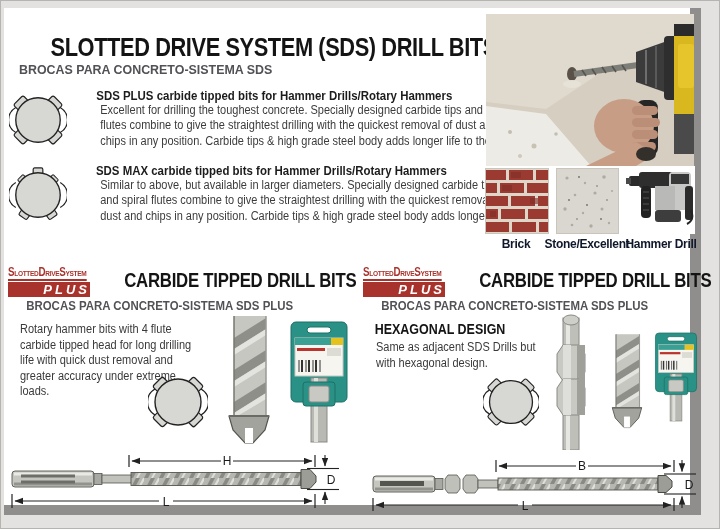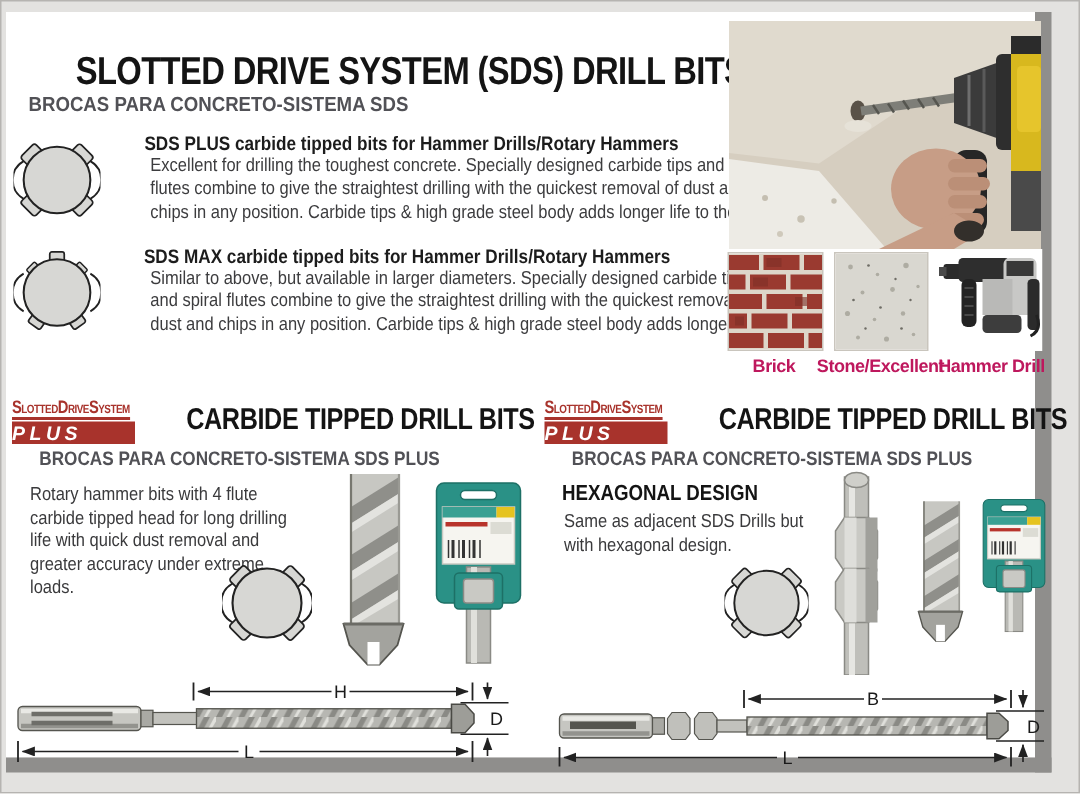--- a/index.html
+++ b/index.html
@@ -13,27 +13,27 @@
   .band-right{position:absolute;left:690px;top:8px;width:11px;height:507px;background:#8f8e8c;}
   .band-bottom{position:absolute;left:4px;top:505px;width:697px;height:10px;background:#8f8e8c;}
   .h1{font-size:26px;font-weight:bold;letter-spacing:-.5px;transform:scaleX(.84);white-space:nowrap;color:#141414;}
   .h1sub{font-size:13.5px;font-weight:bold;color:#515156;transform:scaleX(.92);white-space:nowrap;}
   .feat-head{font-size:13px;font-weight:bold;transform:scaleX(.88);white-space:nowrap;color:#1c1c1c;}
   .feat-body{font-size:12.5px;line-height:15.3px;color:#3c3c3e;transform:scaleX(.88);width:470px;}
   .sec-title{font-size:20px;font-weight:bold;letter-spacing:-.3px;transform:scaleX(.84);white-space:nowrap;color:#141414;}
   .sec-sub{font-size:13px;font-weight:bold;color:#515156;transform:scaleX(.88);white-space:nowrap;}
   .desc{font-size:12.5px;line-height:15.5px;color:#3a3a3c;transform:scaleX(.88);}
   .hex-head{font-size:14.5px;font-weight:bold;transform:scaleX(.86);white-space:nowrap;color:#141414;}
-  .thumb-label{font-size:12px;font-weight:bold;letter-spacing:-.3px;text-align:center;color:#be185d;}
+  .thumb-label{font-size:12px;font-weight:bold;letter-spacing:-.3px;text-align:center;color:#0f172a;}
 
   .brand-name{display:inline-block;font-size:12px;font-weight:bold;font-variant:small-caps;
     letter-spacing:-.4px;color:#A8332C;border-bottom:2px solid #A8332C;line-height:13px;
     transform:scaleX(.82);transform-origin:left top;white-space:nowrap;}
   .brand-badge{width:82px;height:15px;line-height:15px;background:#A8332C;color:#fff;
-    font-weight:bold;font-style:italic;font-size:13px;letter-spacing:3px;text-align:left;margin-top:1px;}
+    font-weight:bold;font-style:italic;font-size:13px;letter-spacing:3px;text-align:right;margin-top:1px;}
 
   .thumb{border:1px solid #c9c5bd;}
 </style>
 </head>
 <body>
 
 <svg width="0" height="0" style="position:absolute" aria-hidden="true">
   <defs>
     <marker id="arr" orient="auto" markerWidth="9" markerHeight="7" refX="7.5" refY="3">
       <path d="M0,0 L8,3 L0,6 Z" fill="#222"></path>

